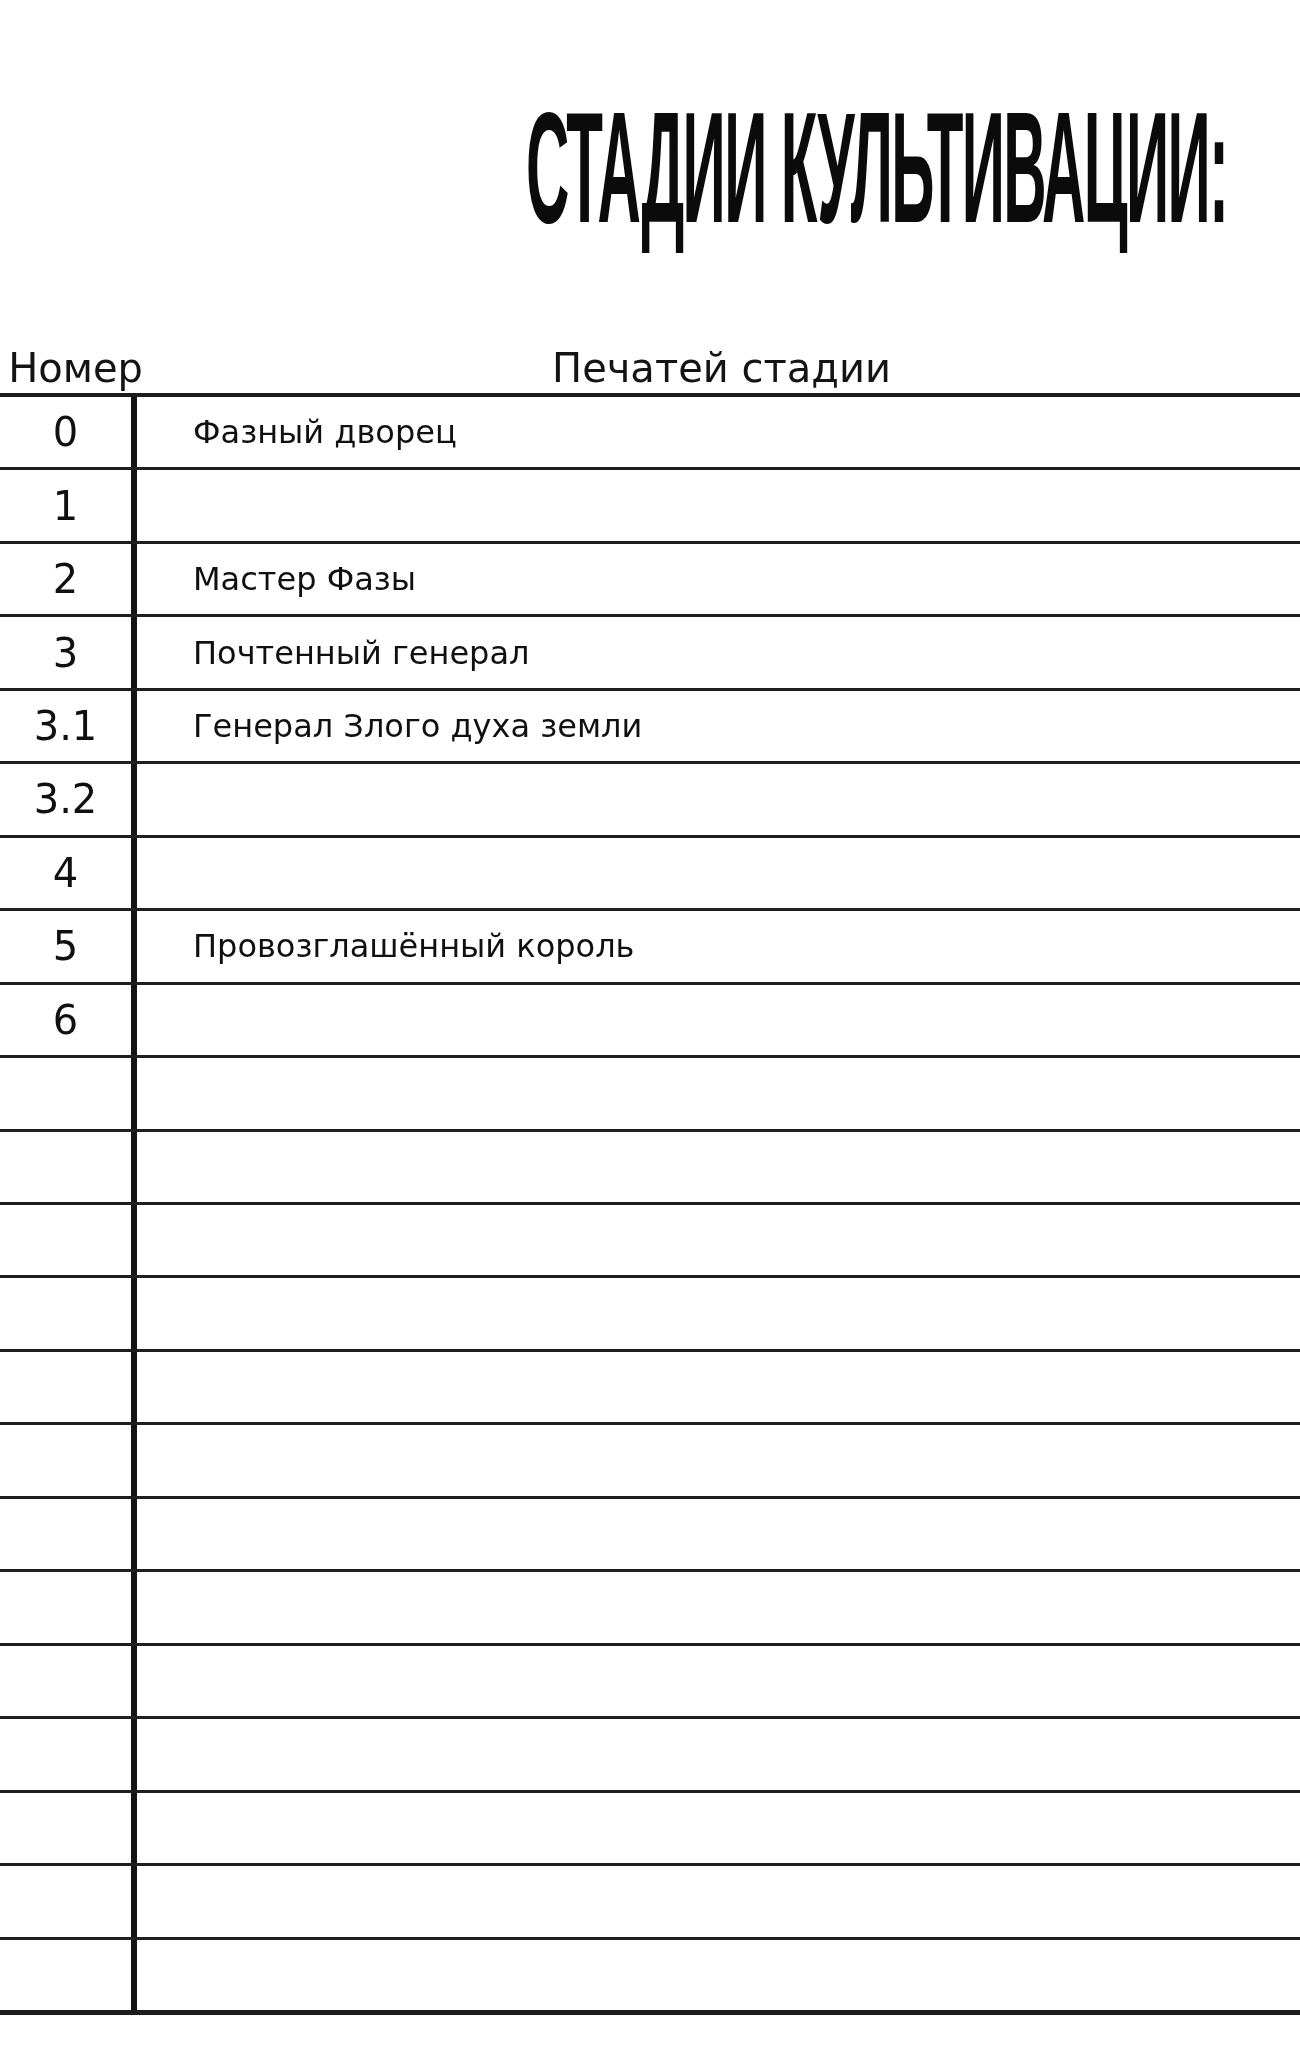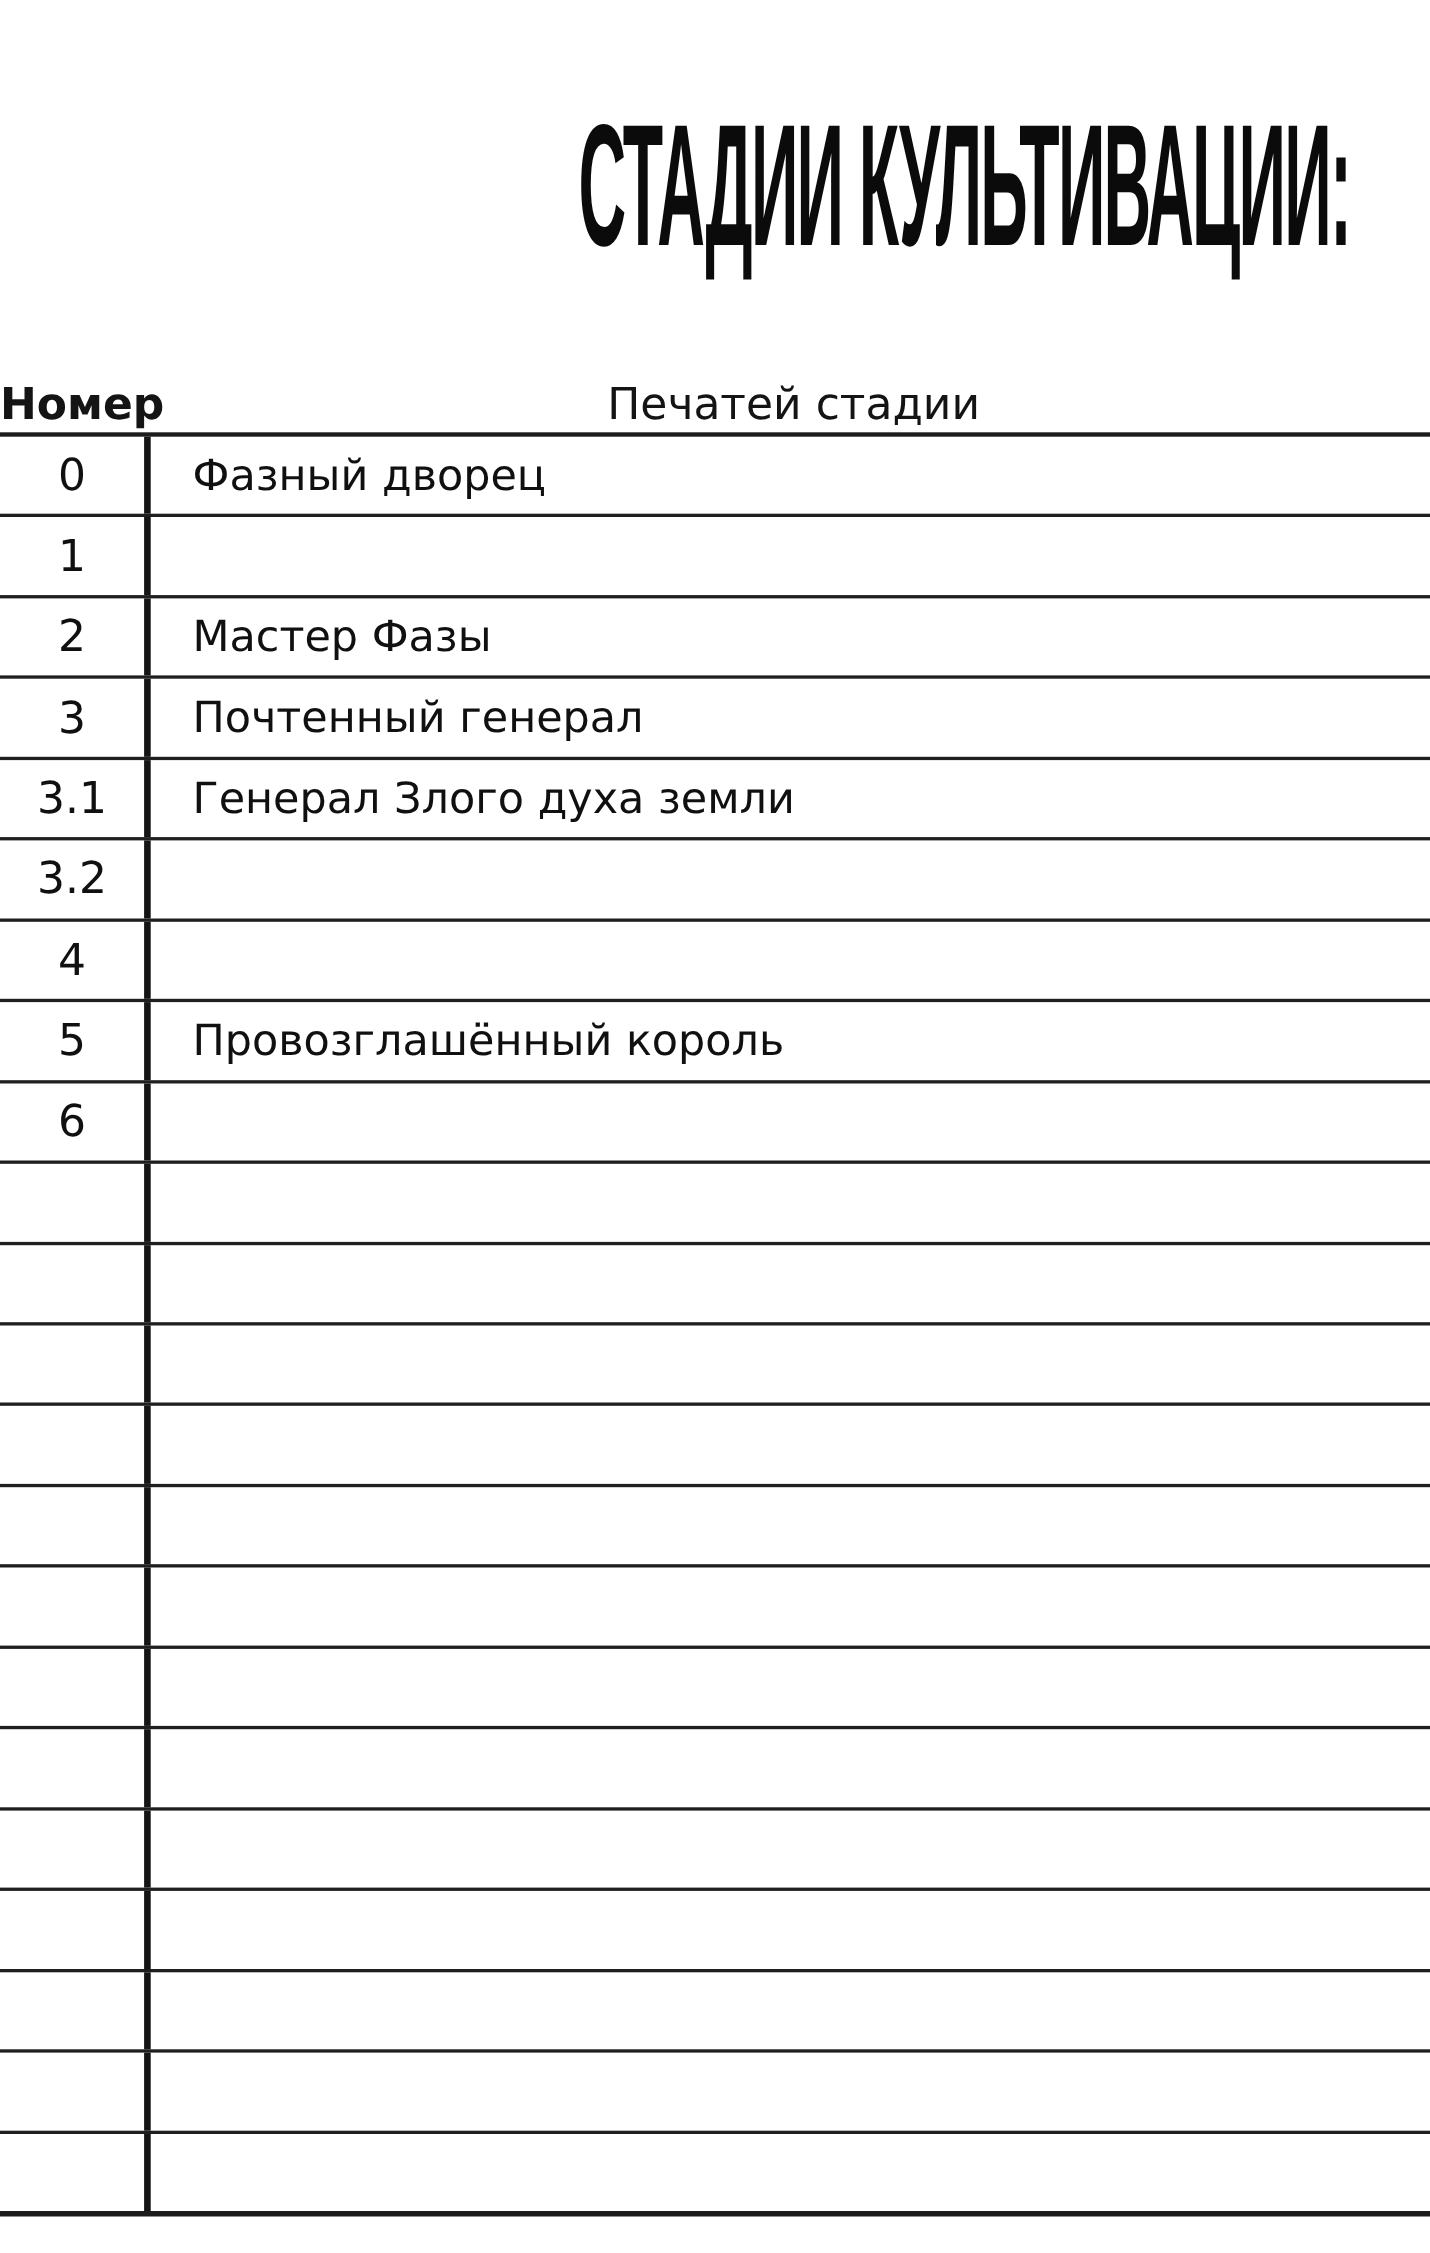--- a/index.html
+++ b/index.html
@@ -44,22 +44,21 @@
     width: 1300px;
     height: 54px;
     display: flex;
     align-items: flex-end;
     font-size: 40px;
     line-height: 1.1;
     color: #141414;
   }
   .th-num {
     width: 143px;
-    text-align: left;
-    font-weight: bold;
+    text-align: right;
   }
   .th-name {
     flex: 1;
     text-align: center;
   }
   
   .table {
     position: absolute;
     top: 393px;
     left: 0;
@@ -88,22 +87,22 @@
     display: flex;
     align-items: center;
     justify-content: center;
     font-size: 40px;
     color: #101010;
   }
   .cell-name {
     flex: 1;
     display: flex;
     align-items: center;
-    padding-left: 38px;
-    font-size: 39px;
+    padding-left: 56px;
+    font-size: 32px;
     color: #101010;
     white-space: nowrap;
   }
 </style>
 </head>
 <body>
 
 <div class="page">
 
   <div class="title">

